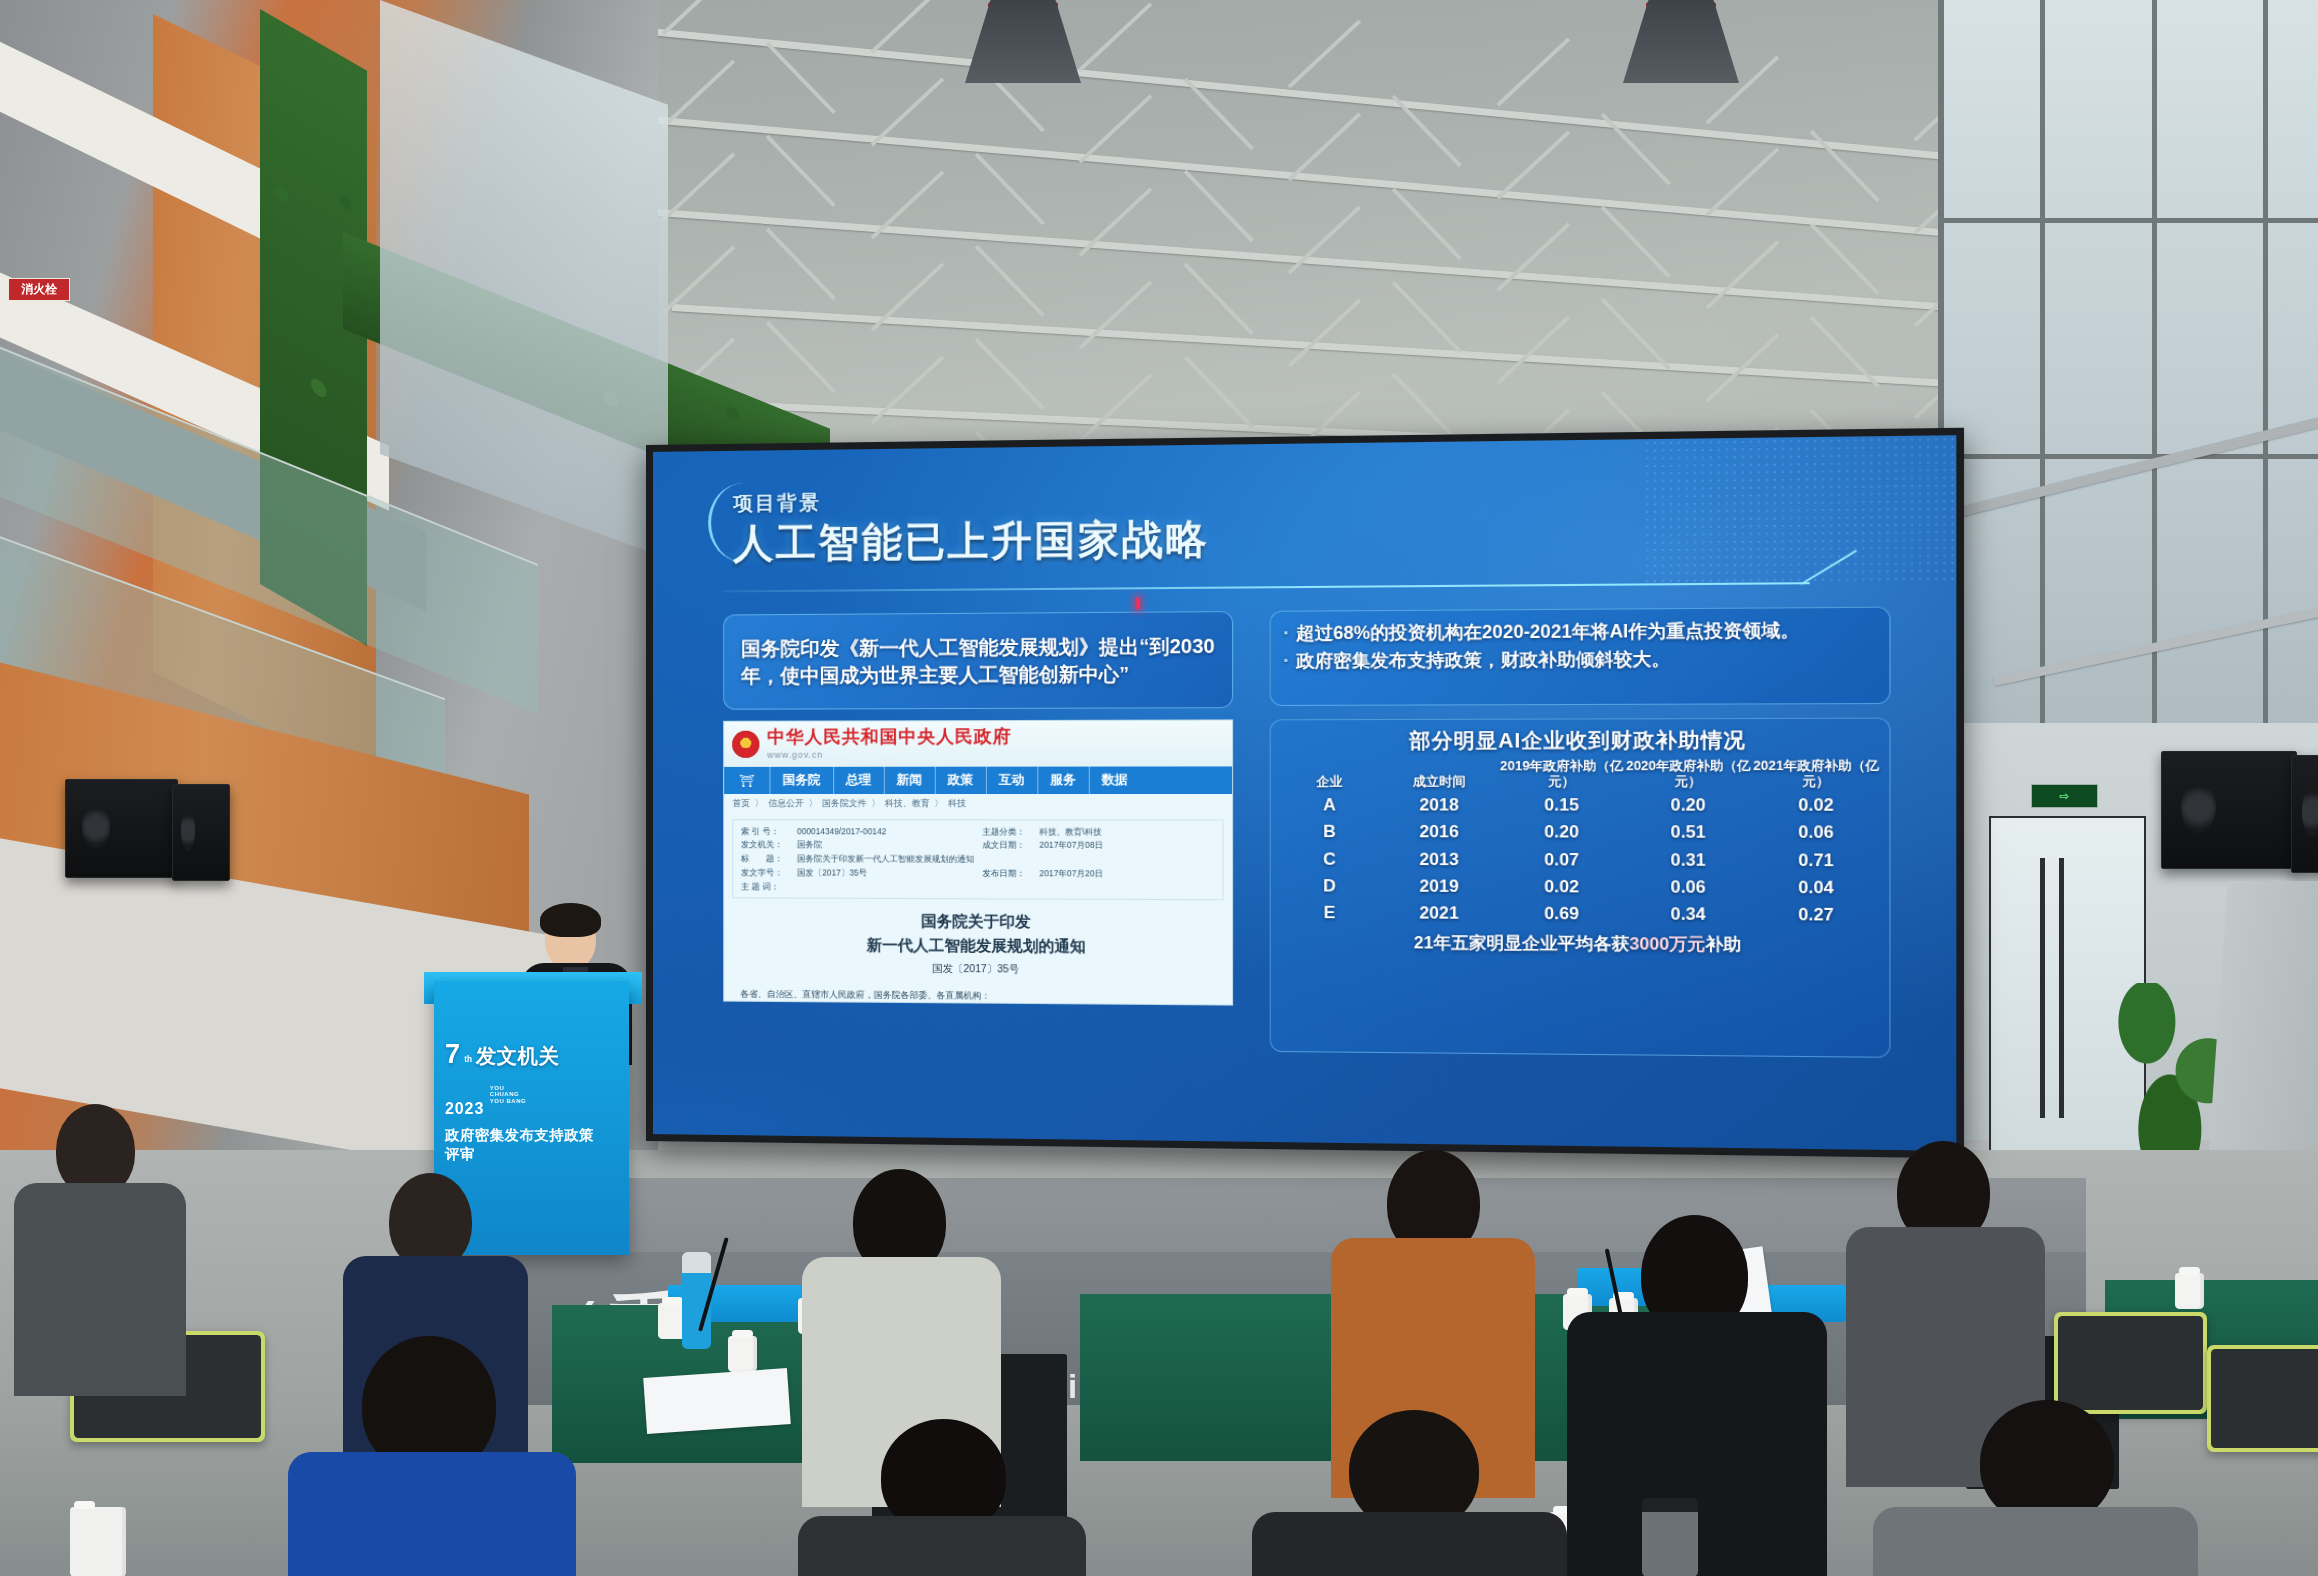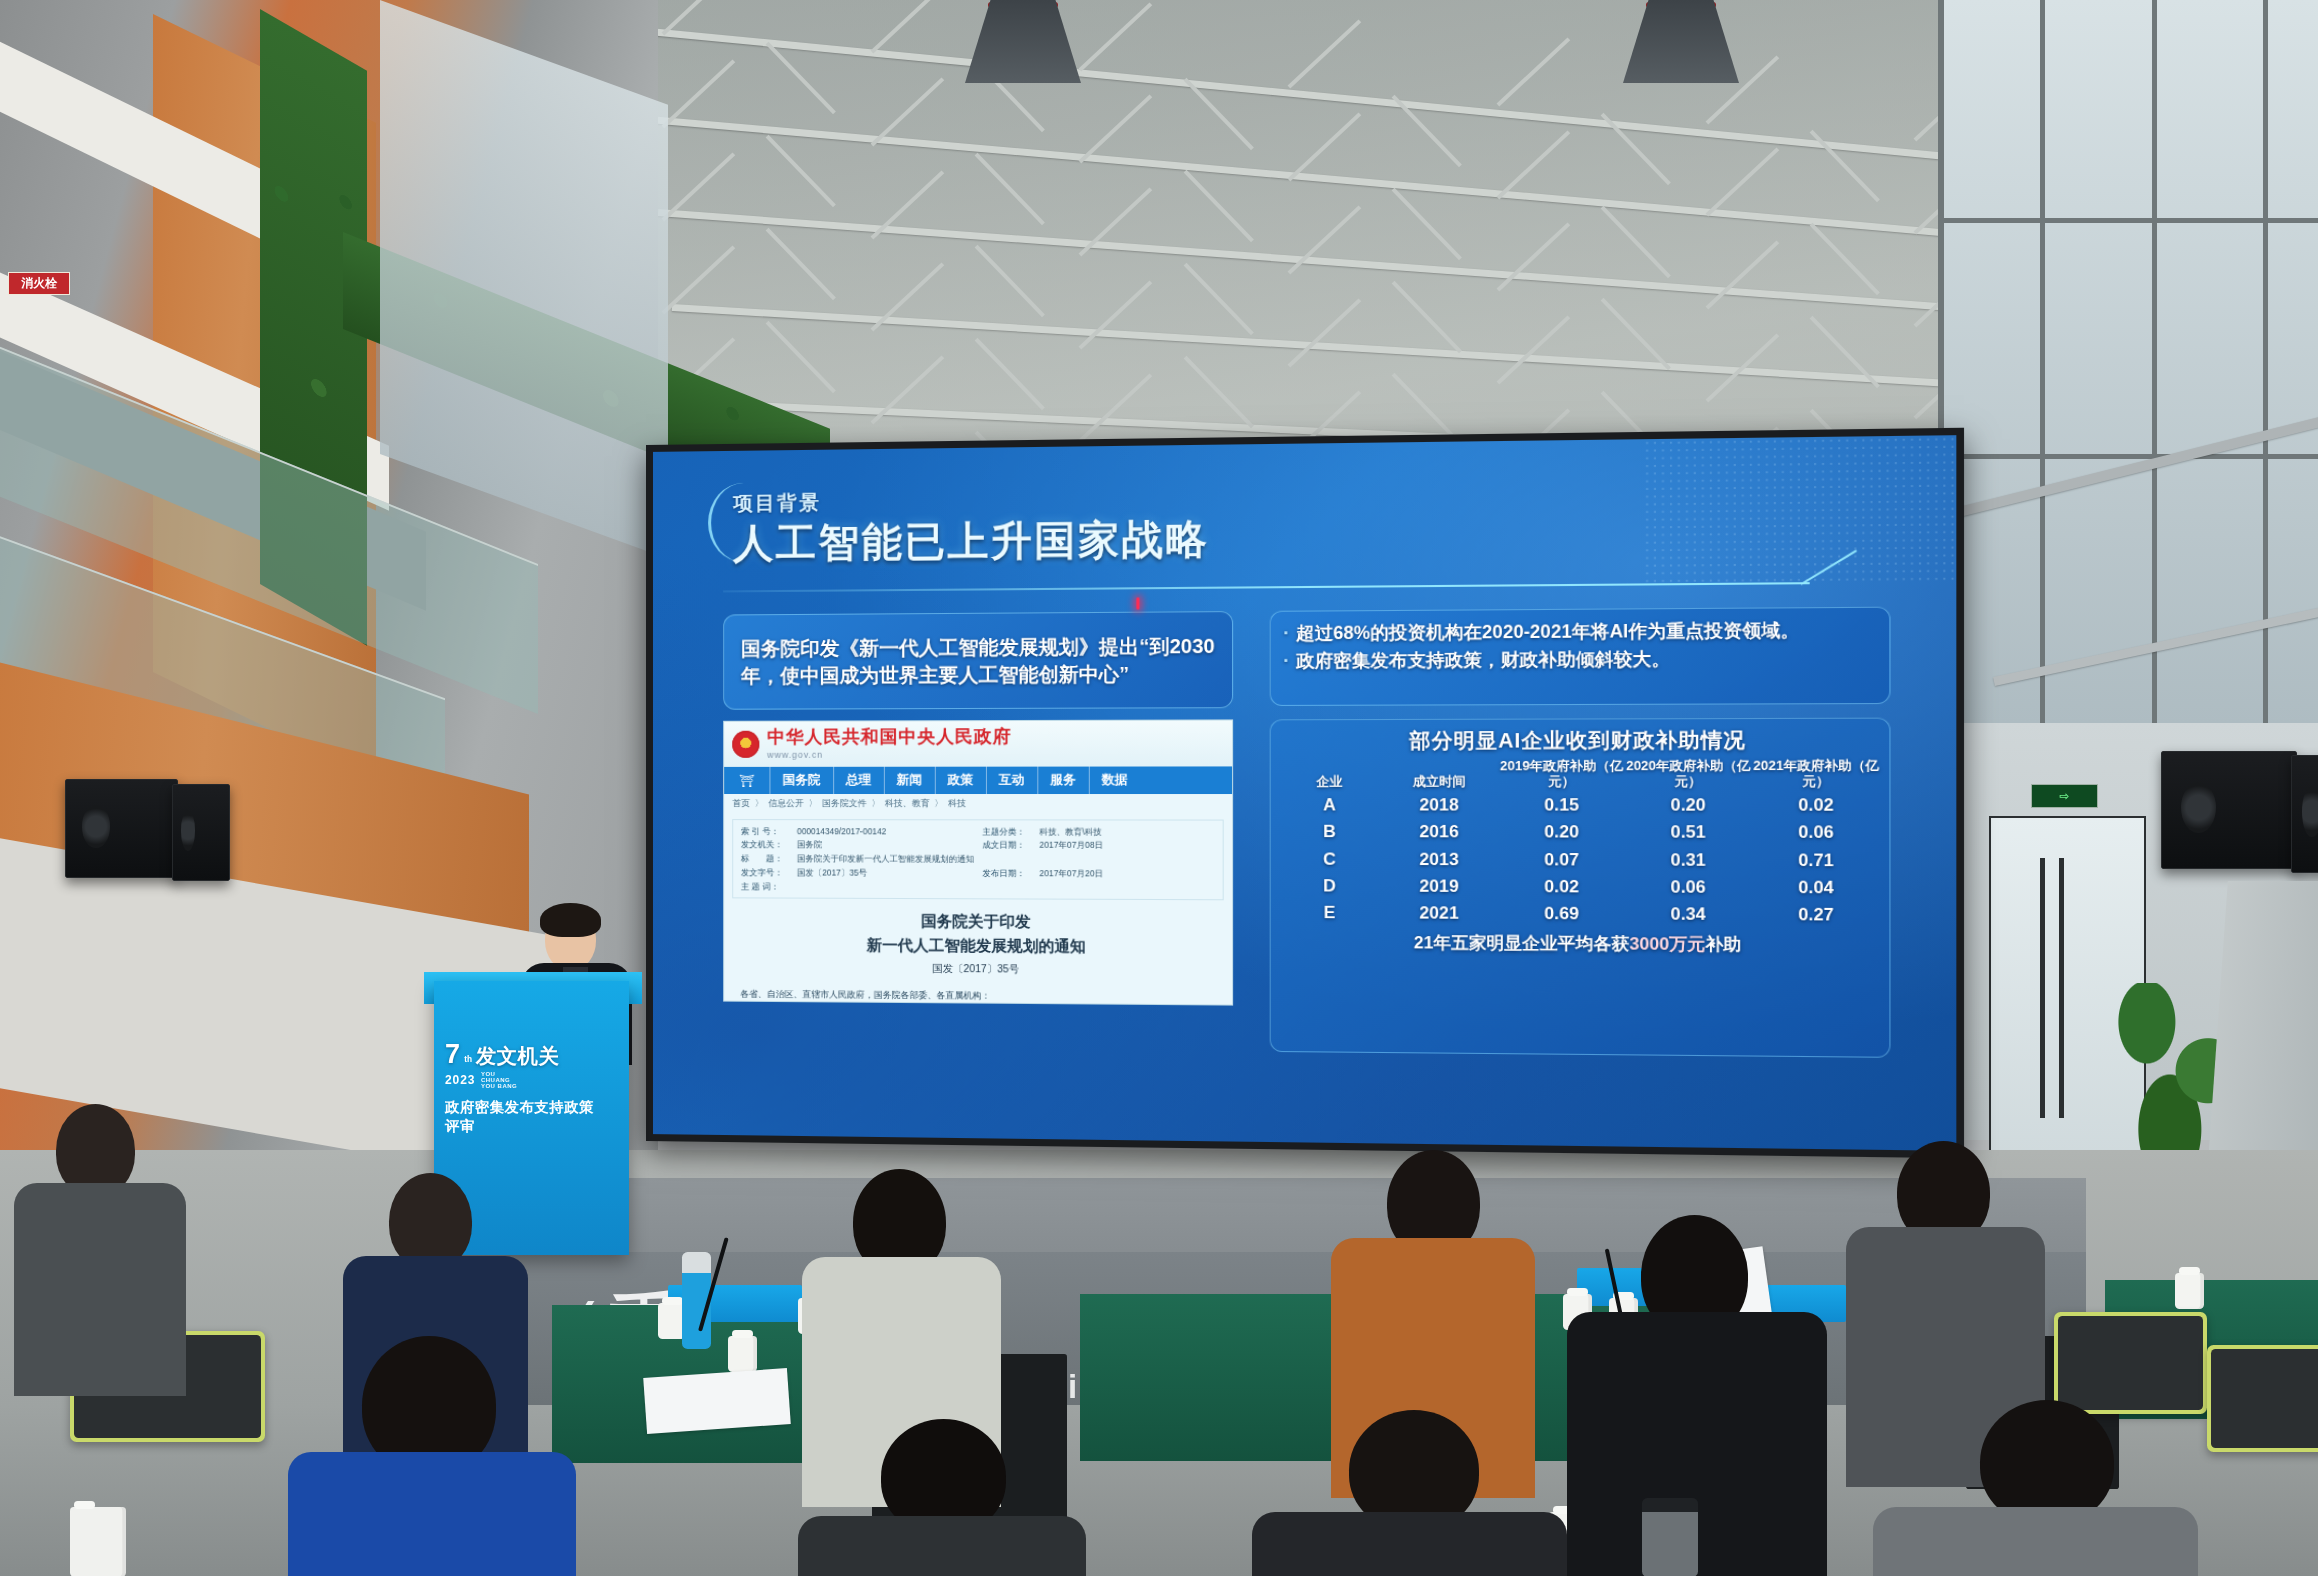--- a/index.html
+++ b/index.html
@@ -137,21 +137,21 @@
   .laser{position:absolute;left:475px;top:149px;width:3.2px;height:12px;background:#ff2b55;
      box-shadow:0 0 7.4px 2.3px rgba(255,40,80,.75);border-radius:1.4px;}
 
   
   .podium{position:absolute;left:434px;top:981px;width:195px;height:274px;
      background:linear-gradient(180deg,#16a9e6,#0f86c9);box-shadow:0 8.3px 16.7px rgba(0,0,0,.35);}
   .podium-top{position:absolute;left:424px;top:972px;width:218px;height:32px;
      background:linear-gradient(180deg,#2dc1f4,#12a2e0);}
   .podium-logo{position:absolute;left:445px;top:1039px;width:153px;color:#fff;}
   .pl-main{font-weight:900;font-size:20.4px;letter-spacing:0.5px;text-shadow:0 1.4px 3.2px rgba(0,40,70,.5);}
-  .pl-year{font-weight:900;font-size:12px;letter-spacing:0.9px;}
+  .pl-year{font-weight:900;font-size:16px;letter-spacing:0.9px;margin-top:29px;}
   .pl-pin{font-size:6px;font-weight:800;line-height:1.05;letter-spacing:0.5px;opacity:.95;}
   .pl-sub{font-weight:900;font-size:14.4px;margin-top:8.3px;letter-spacing:0.5px;}
   .pl-sub2{font-weight:900;font-size:14.4px;letter-spacing:0.5px;}
 
   .person{position:absolute;}
   .head{position:absolute;border-radius:50% 50% 46% 46%;background:#2a2320;}
   .body{position:absolute;border-radius:23px 23px 0 0;}
 
   .table-green{position:absolute;background:linear-gradient(180deg,#1f6b52,#14523e);}
   .cup{position:absolute;width:29px;height:36px;background:#f3f4f1;border-radius:3.7px 3.7px 4.6px 4.6px;
@@ -304,21 +304,21 @@
 
   <div class="wall-left"></div>
   <div class="wood-panel" style="left:153px;top:14px;width:223px;height:658px;transform:skewY(26deg);transform-origin:left top;"></div>
   <div class="white-band" style="left:-28px;top:28px;width:288px;height:70px;transform:skewY(26deg);transform-origin:left top;"></div>
   <div class="white-band" style="left:-28px;top:260px;width:417px;height:65px;transform:skewY(24deg);transform-origin:left top;"></div>
   <div class="grey-band" style="left:-28px;top:339px;width:454px;height:79px;transform:skewY(23deg);transform-origin:left top;"></div>
   <div class="plantstrip" style="left:260px;top:9.3px;width:107px;height:575px;transform:skewY(30deg);transform-origin:left top;"></div>
   <div class="plantstrip" style="left:343px;top:232px;width:487px;height:97px;transform:skewY(22deg);transform-origin:left top;"></div>
   <div class="glass-rail" style="left:-9.3px;top:343px;width:547px;height:148px;transform:skewY(22deg);transform-origin:left top;"></div>
   <div class="glass-rail" style="left:-9.3px;top:533px;width:454px;height:139px;transform:skewY(20deg);transform-origin:left top;"></div>
-  <div class="fire-sign" style="left:8.3px;top:272px;width:60px;height:21.3px;color:#fff;font-size:12px;font-weight:800;display:flex;align-items:center;justify-content:center;">消火栓</div>
+  <div class="fire-sign" style="left:8.3px;top:278px;width:60px;height:21.3px;color:#fff;font-size:12px;font-weight:800;display:flex;align-items:center;justify-content:center;">消火栓</div>
   <div class="wood-panel" style="left:-18.5px;top:658px;width:547px;height:199px;transform:skewY(14deg);transform-origin:left top;"></div>
   <div class="white-band" style="left:-18.5px;top:835px;width:575px;height:250px;transform:skewY(10deg);transform-origin:left top;background:#d9d8d3;"></div>
 
   <div class="window-wall" style="left:380px;top:0;width:288px;height:454px;transform:skewY(20deg);transform-origin:left top;opacity:.8;"></div>
 
   <div class="window-wall" style="left:1938px;top:0;width:427px;height:723px;"></div>
   <div class="mullion" style="left:1938px;top:0;width:5.6px;height:723px;"></div>
   <div class="mullion" style="left:2040px;top:0;width:4.6px;height:723px;"></div>
   <div class="mullion" style="left:2152px;top:0;width:4.6px;height:723px;"></div>
   <div class="mullion" style="left:2263px;top:0;width:4.6px;height:723px;"></div>

